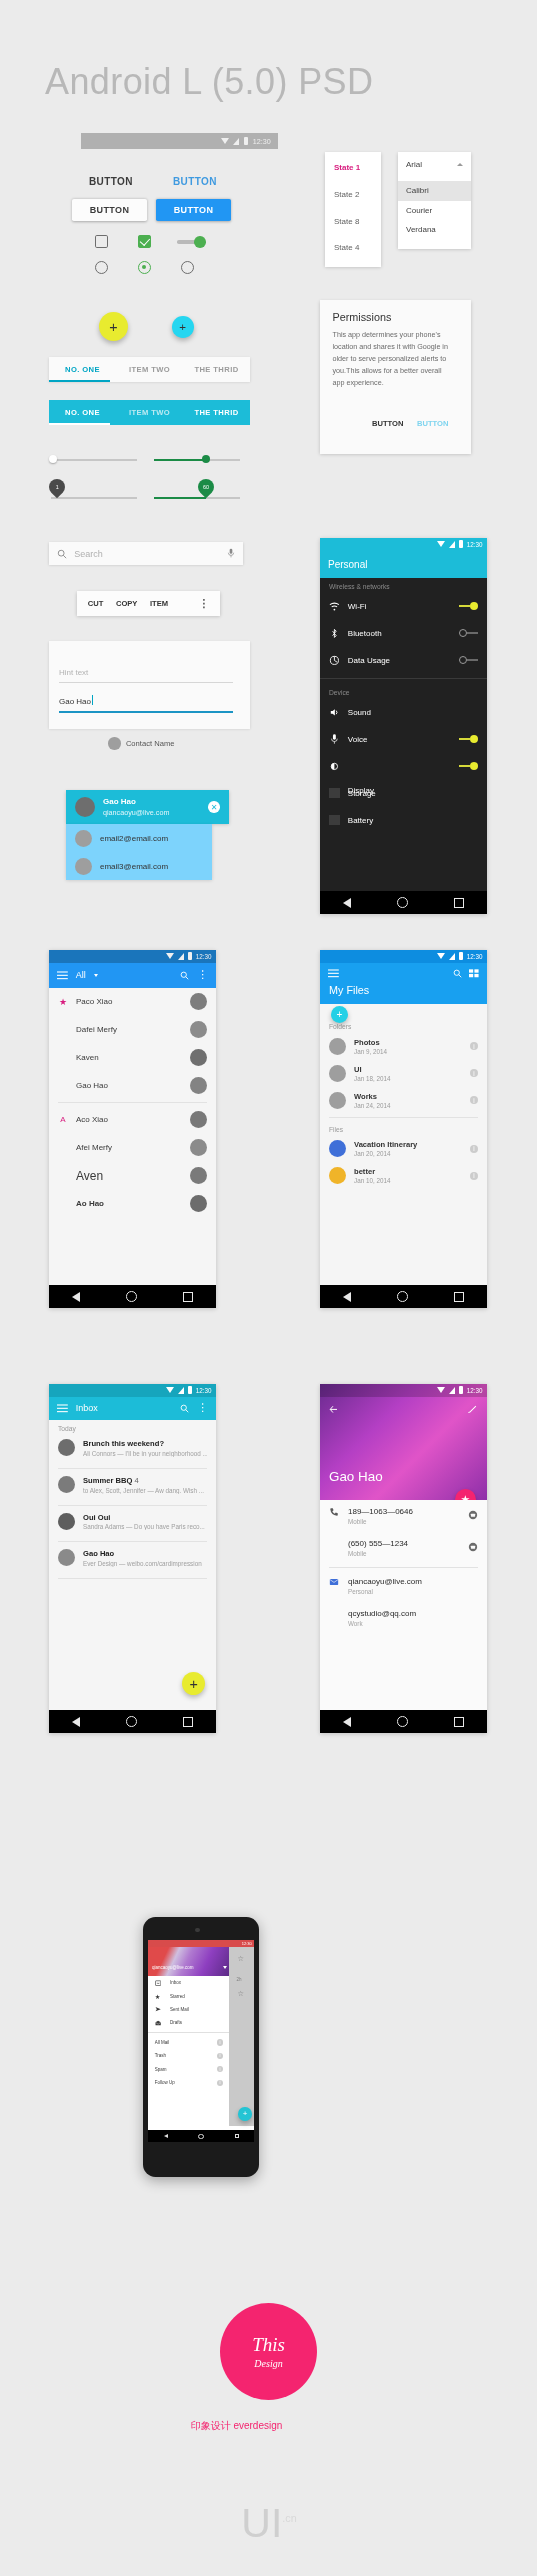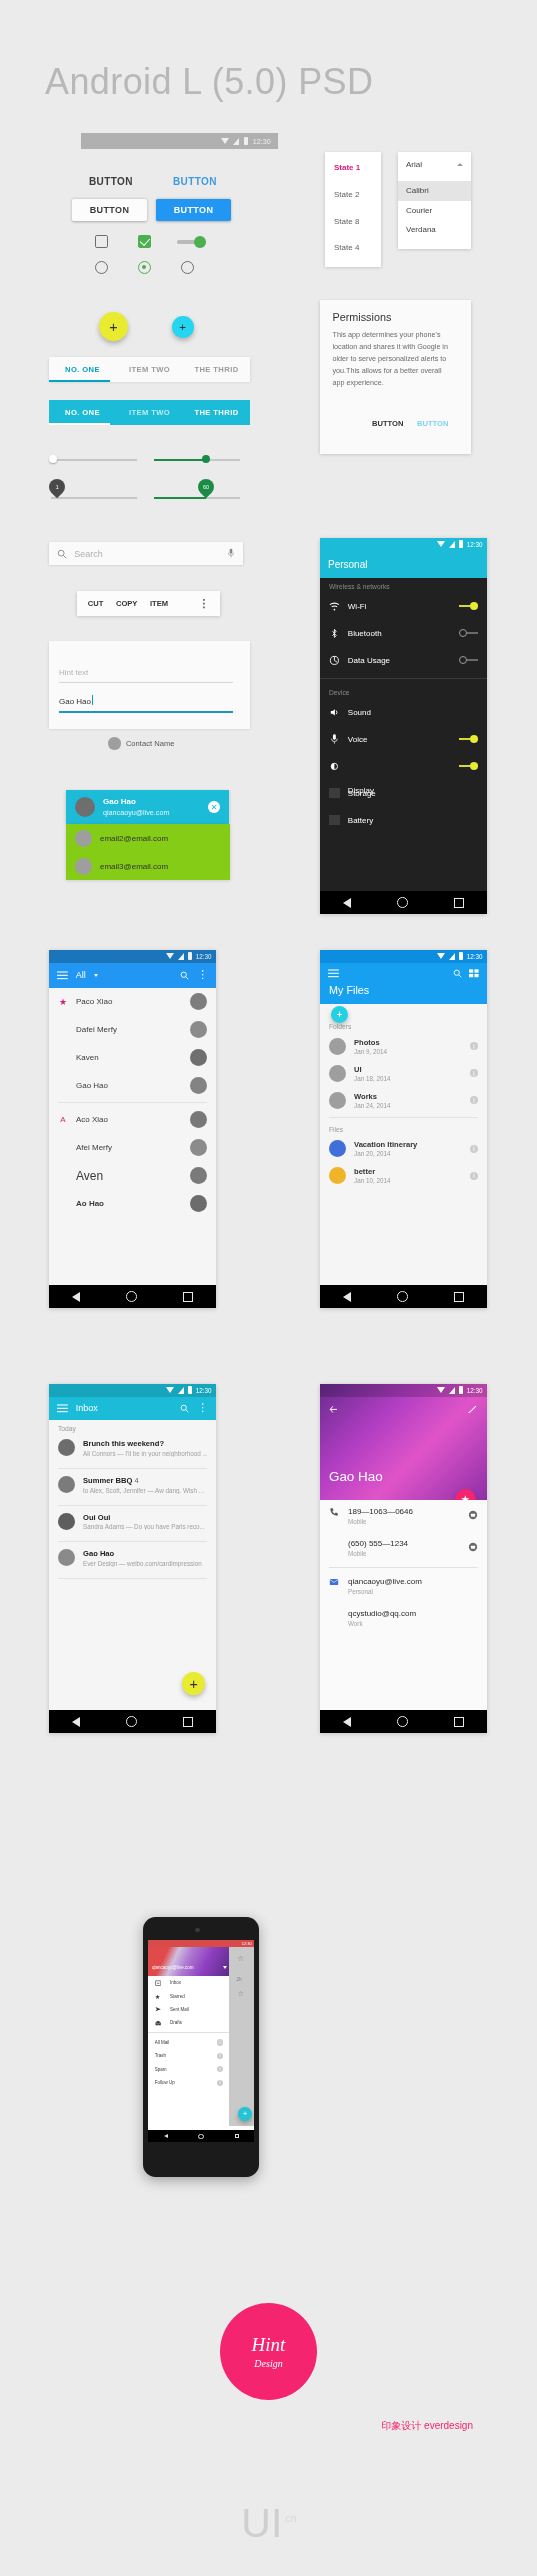--- a/index.html
+++ b/index.html
@@ -82,21 +82,21 @@
          display:flex;align-items:center;justify-content:center;flex:none;}
   
   .bigphone{position:absolute;left:143px;top:1917px;width:116px;height:260px;background:#1b1b1b;
             border-radius:12.5px;box-shadow:0 3.6px 12.5px rgba(0,0,0,.3);}
   .bigscreen{position:absolute;left:5.4px;top:23px;width:106px;height:202px;background:#fff;overflow:hidden;}
   
   .logo-circle{position:absolute;left:220px;top:2303px;width:97px;height:97px;border-radius:50%;
       background:#f4246f;display:flex;flex-direction:column;align-items:center;justify-content:center;}
   .logo-circle .l1{font-family:"Liberation Serif",serif;font-style:italic;color:#fff;font-size:19px;}
   .logo-circle .l2{font-family:"Liberation Serif",serif;font-style:italic;color:#fff;font-size:10px;margin-top:1.8px;}
-  .logo-sub{position:absolute;top:2419px;left:0;width:473px;text-align:right;color:#f4246f;font-size:10px;}
+  .logo-sub{position:absolute;top:2419px;left:0;width:473px;text-align:center;color:#f4246f;font-size:10px;}
   .ui-mark{position:absolute;left:0;top:2500px;width:538px;text-align:center;color:#cfcfcf;font-size:41px;font-weight:300;}
   .ui-cn{font-size:10.8px;vertical-align:super;color:#d8d8d8;}
 </style>
 </head>
 <body>
 
 <div class="pagetitle">Android L (5.0) PSD</div>
 
 <div class="sb-sample">
   <span class="wifi-ic"></span>
@@ -211,21 +211,21 @@
 </div>
 
 <div style="position:absolute;left:66px;top:790px;width:163px;height:34px;background:#1cbcd8;box-shadow:0 0.9px 3.6px rgba(0,0,0,.2);display:flex;align-items:center;gap:8px;padding:0 9px;">
   <span style="width:20px;height:20px;border-radius:50%;background:#6e6e6e;display:block;flex:none;"></span>
   <span style="display:flex;flex-direction:column;gap:1.8px;">
     <span style="font-size:8px;color:#fff;font-weight:bold;">Gao Hao</span>
     <span style="font-size:7.2px;color:#e3f7fb;">qiancaoyu@live.com</span>
   </span>
   <span style="margin-left:auto;width:11.6px;height:11.6px;border-radius:50%;background:#fff;color:#1cbcd8;font-size:8px;display:flex;align-items:center;justify-content:center;">✕</span>
 </div>
-<div style="position:absolute;left:66px;top:824px;width:164px;height:56px;background:#84cc16;box-shadow:0 0.9px 3.6px rgba(0,0,0,.16);">
+<div style="position:absolute;left:66px;top:824px;width:146px;height:56px;background:#7dd3fc;box-shadow:0 0.9px 3.6px rgba(0,0,0,.16);">
   <div class="listrow" style="height:28px;">
     <span class="avat"></span>
     <span style="font-size:8px;color:#333;">email2@email.com</span>
   </div>
   <div class="listrow" style="height:28px;">
     <span class="avat"></span>
     <span style="font-size:8px;color:#333;">email3@email.com</span>
   </div>
 </div>
 
@@ -683,20 +683,20 @@
     <div class="fab" style="right:2.7px;bottom:21.5px;width:13.4px;height:13.4px;background:#24c4d4;color:#fff;font-size:8px;">+</div>
     <div style="position:absolute;left:0;bottom:0;width:106px;height:11.6px;background:#000;display:flex;align-items:center;justify-content:space-around;">
       <span style="width:0;height:0;border-top:2.7px solid transparent;border-bottom:2.7px solid transparent;border-right:4.5px solid #dcdcdc;"></span>
       <span style="width:5.4px;height:5.4px;border:0.9px solid #dcdcdc;border-radius:50%;"></span>
       <span style="width:4.5px;height:4.5px;border:0.9px solid #dcdcdc;"></span>
     </div>
   </div>
 </div>
 
 <div class="logo-circle">
-  <span class="l1">Hint</span>
+  <span class="l1">This</span>
   <span class="l2">Design</span>
 </div>
 <div class="logo-sub">印象设计 everdesign</div>
 <div class="ui-mark">
   <span>UI</span><span class="ui-cn">.cn</span>
 </div>
 
 
 </body></html>

